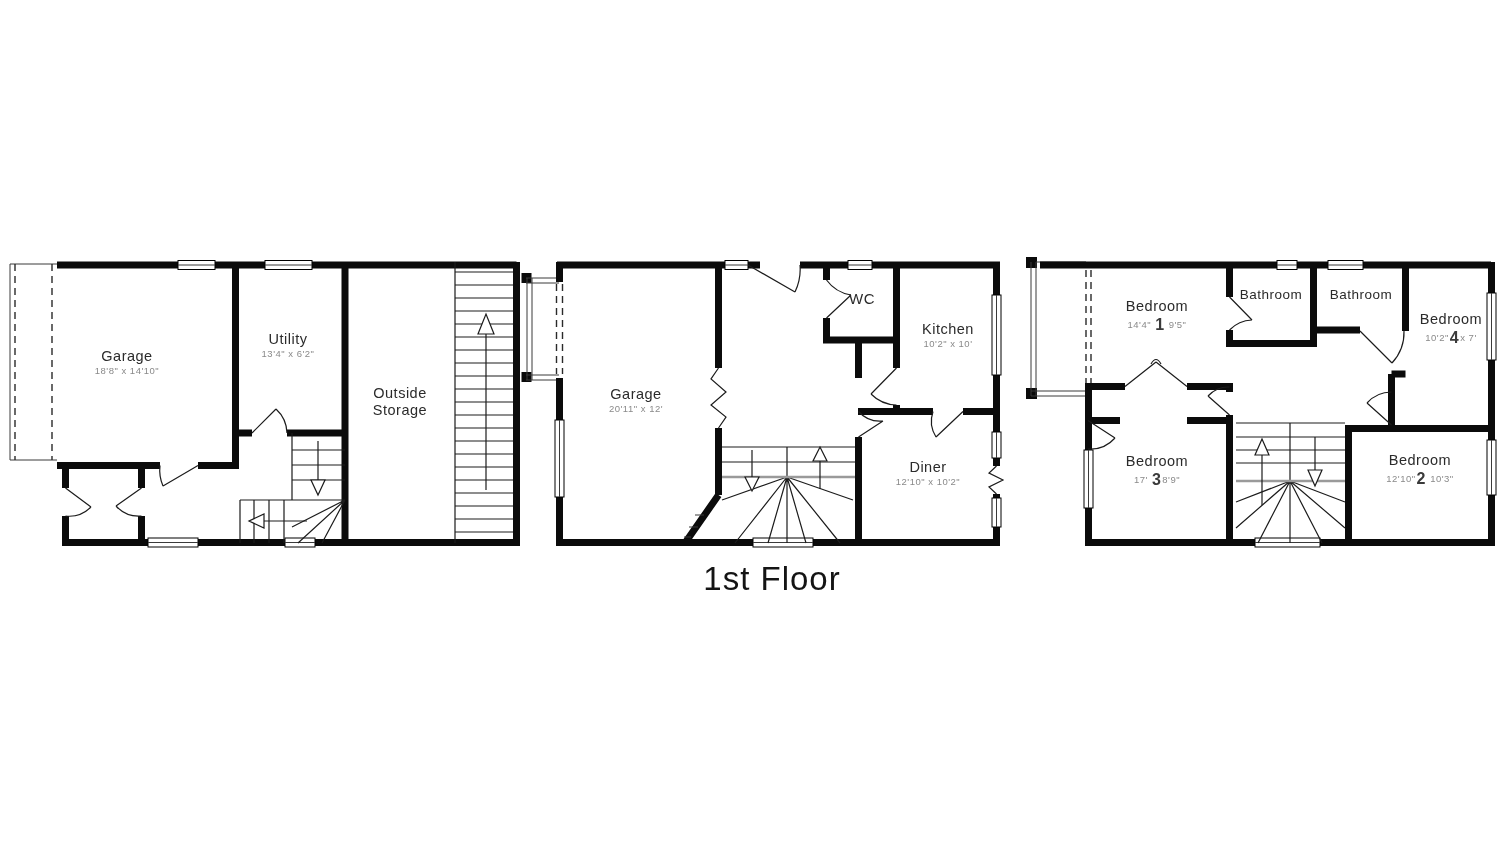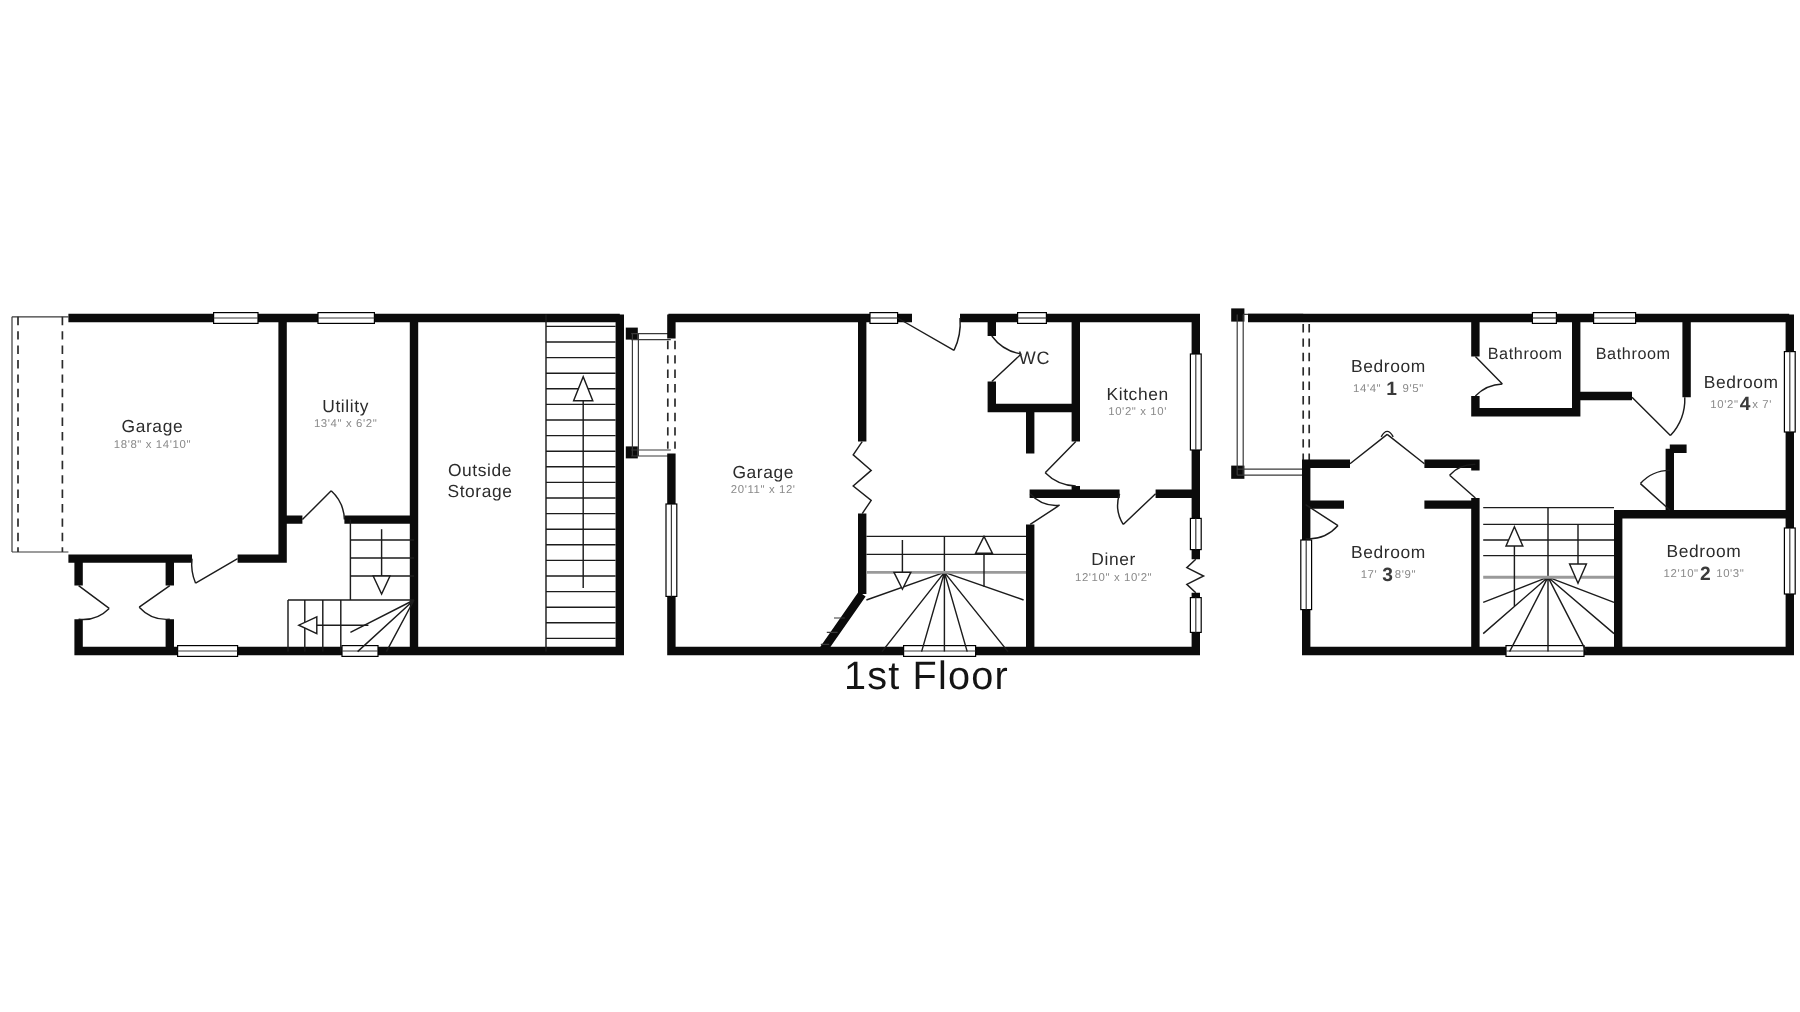--- a/index.html
+++ b/index.html
@@ -255,15 +255,15 @@
   </div>
   <div class="room-label" style="left:1157px;top:453px;">
     <span>Bedroom</span>
     <span class="dims"><span>17'</span> <span class="num">3</span><span>8'9"</span></span>
   </div>
   <div class="room-label" style="left:1420px;top:452px;">
     <span>Bedroom</span>
     <span class="dims"><span>12'10"</span><span class="num">2</span> <span>10'3"</span></span>
   </div>
 
-  <div class="floor-title" style="left:772px;top:544px;">1st Floor</div>
+  <div class="floor-title" style="left:772px;top:560px;">1st Floor</div>
 
 </div>
 
 </body></html>

